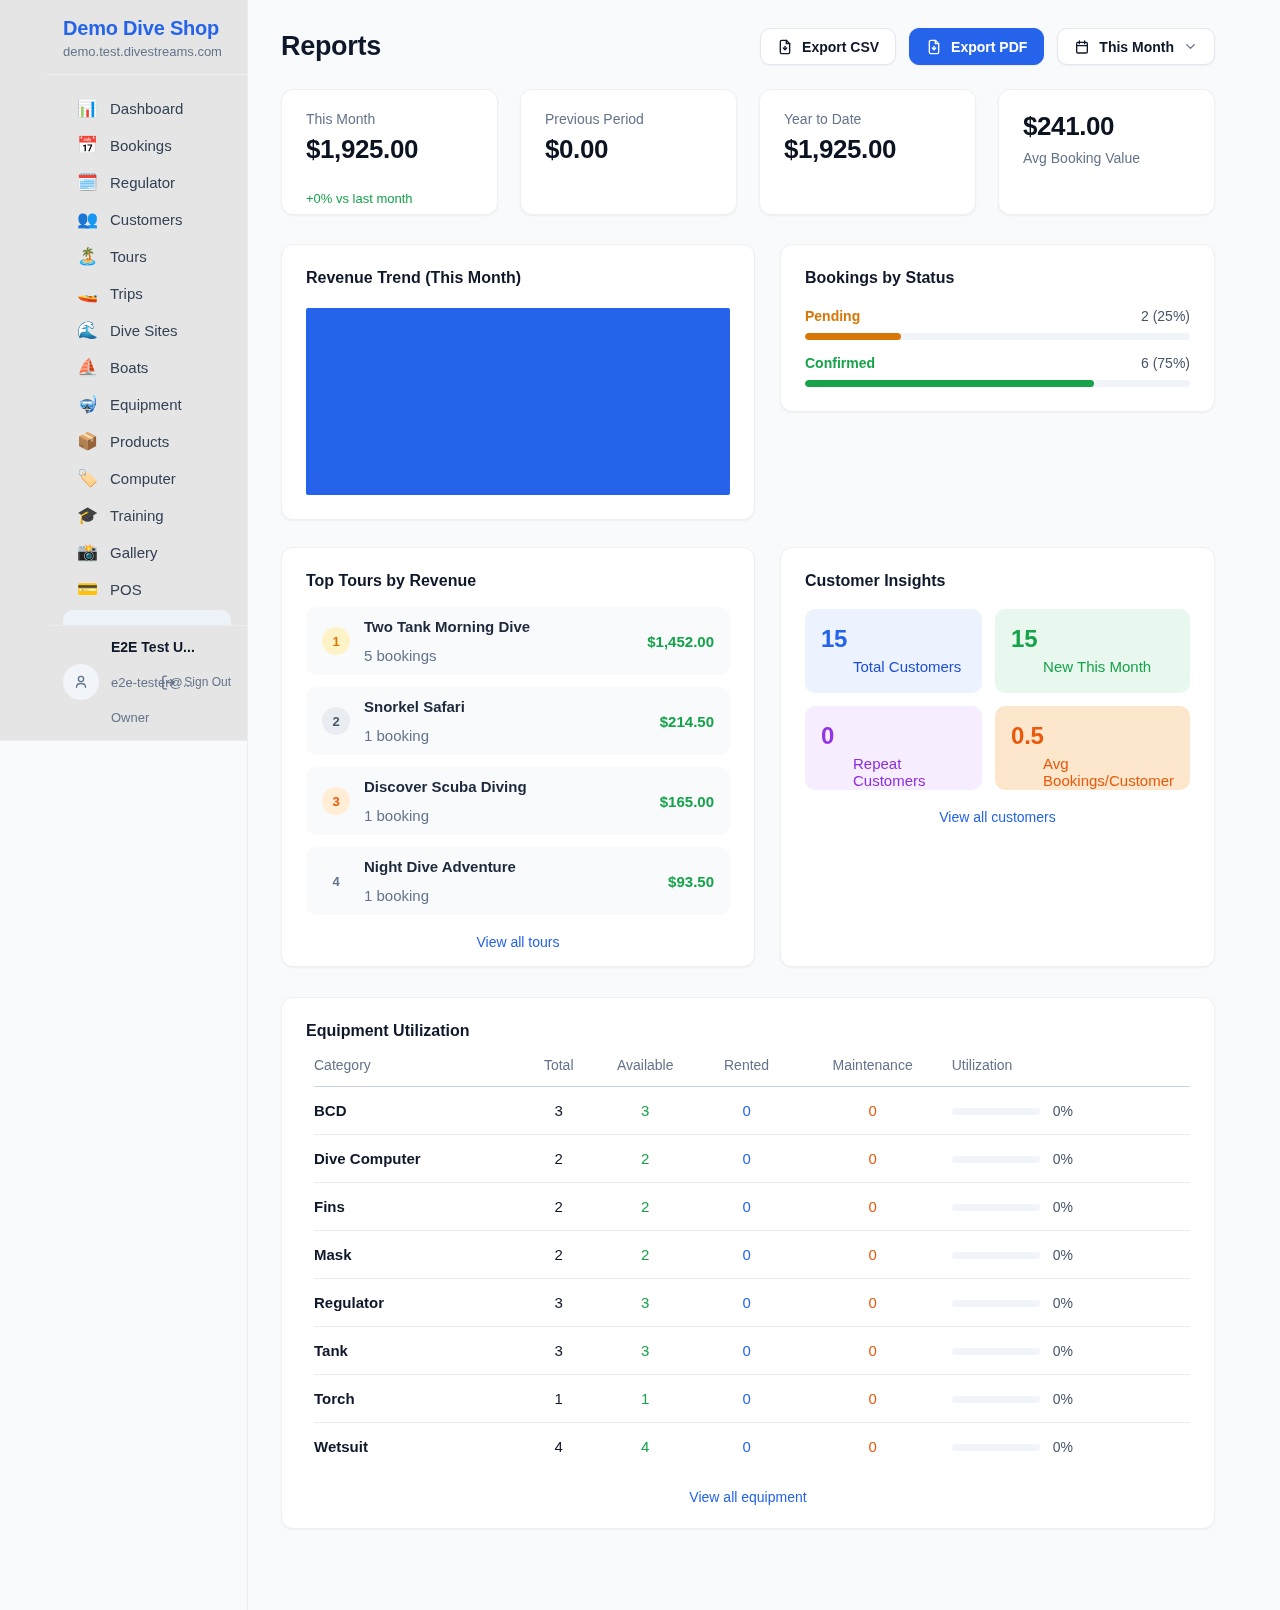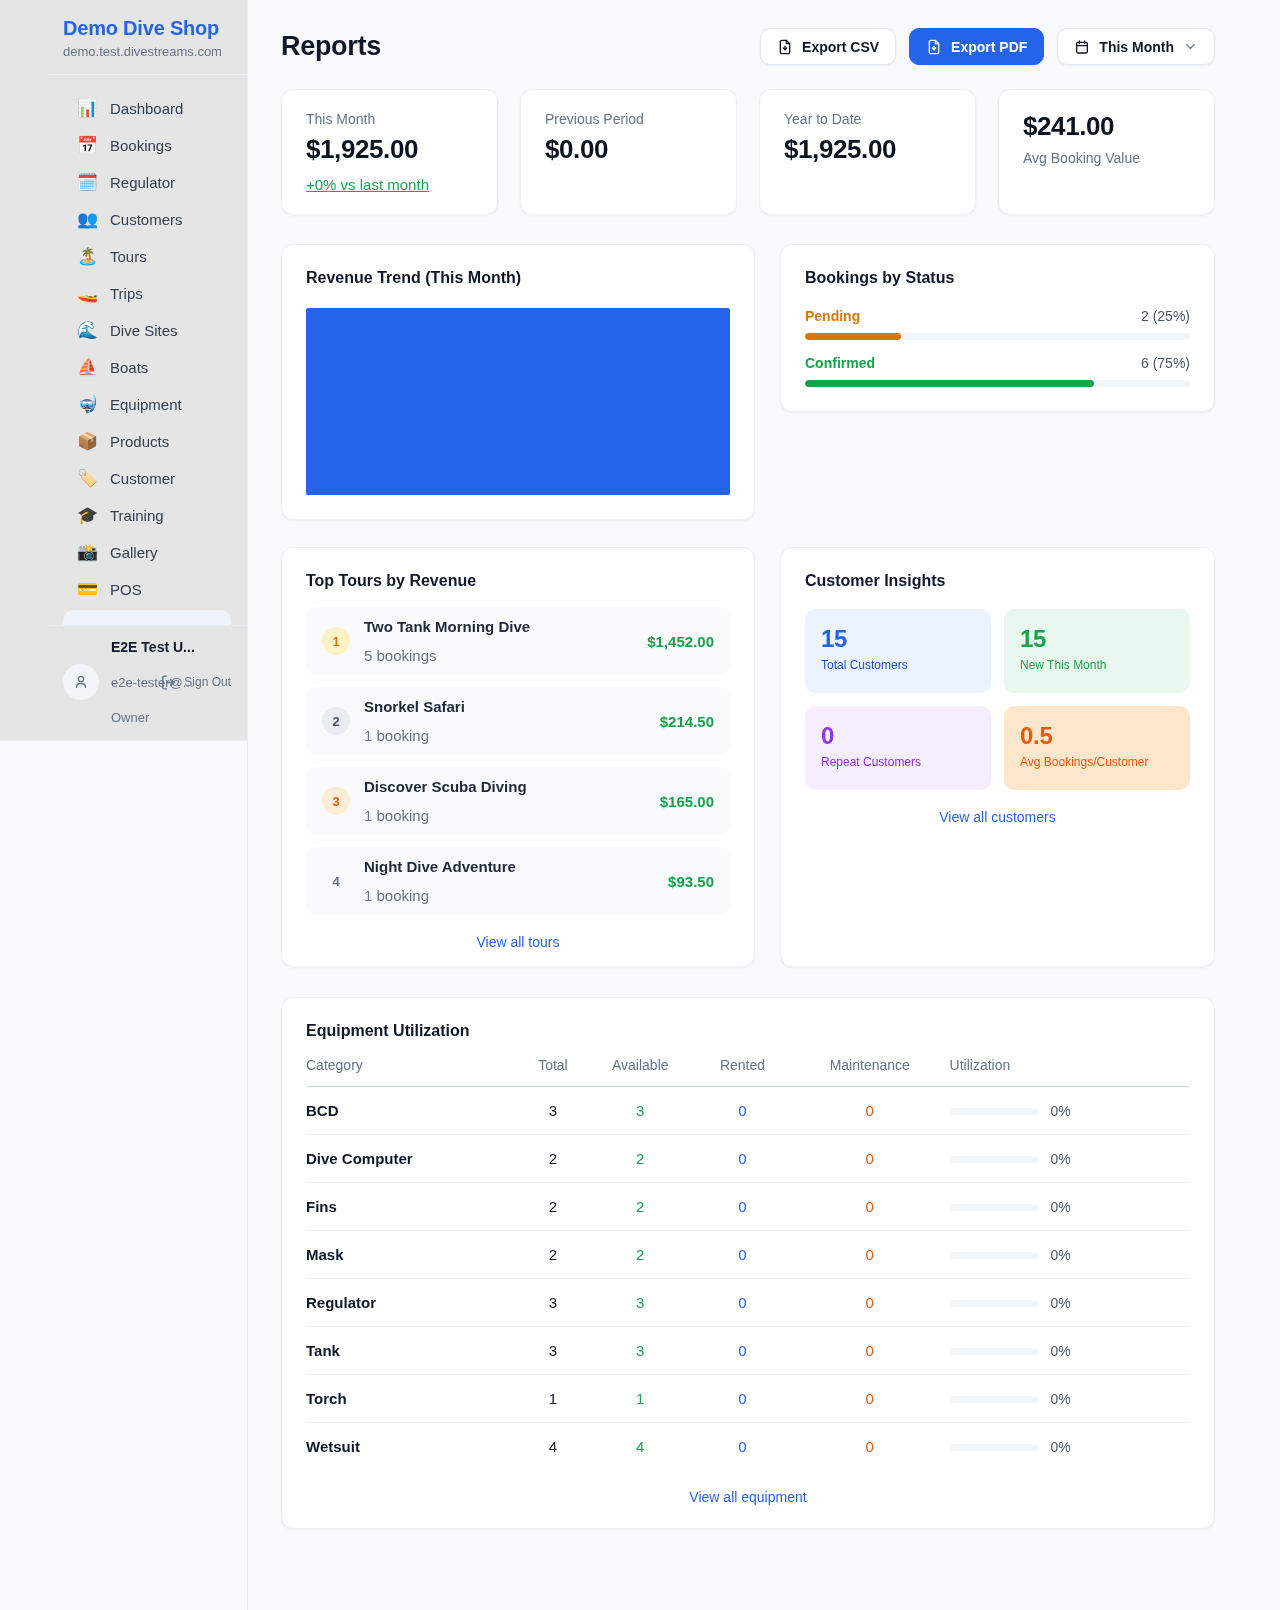--- a/index.html
+++ b/index.html
@@ -69,21 +69,21 @@
   .card {
     background:#ffffff; border:1px solid #eef0f4; border-radius:12px;
     box-shadow:0 1px 2px rgba(15,23,42,.05);
   }
   .card-title { font-size:16px; font-weight:bold; color:#0f172a; }
   
   .stats-row { display:grid; grid-template-columns:repeat(4,217px); gap:22px; margin-bottom:29px; }
   .stat-card { padding:21px 24px; height:126px; }
   .stat-label { font-size:14px; color:#64748b; }
   .stat-value { font-size:26px; font-weight:bold; letter-spacing:-.4px; color:#0b1220; margin-top:7px; }
-  .stat-delta { font-size:15px; color:#16a34a; margin-top:11px;text-decoration:underline; }
+  .stat-delta { font-size:13px; color:#16a34a; margin-top:26px; }
   .stat-card.flipped .stat-value { margin-top:0; }
   .stat-card.flipped .stat-label { margin-top:8px; }
   
   .charts-row { display:grid; grid-template-columns:474px 435px; gap:25px; align-items:start; margin-bottom:27px; }
   .chart-card { padding:24px; }
   .chart-block { margin-top:21px; height:187px; background:#2563eb; border-radius:2px; }
   .status-card { padding:24px; }
   .status-rows { margin-top:21px; }
   .status-row + .status-row { margin-top:15px; }
   .status-head { display:flex; justify-content:space-between; align-items:baseline; font-size:14px;gap:20px; }
@@ -114,29 +114,29 @@
   .tour-info { min-width:0; }
   .tour-name { font-size:15px; font-weight:bold; color:#1e293b; }
   .tour-sub { font-size:15px; color:#64748b; margin-top:12px; }
   .tour-price { margin-left:auto; font-size:15px; font-weight:bold; color:#16a34a; white-space:nowrap; }
   .card-link-row { text-align:center; margin-top:18px; }
   .link { color:#2563eb; font-size:14px; text-decoration:none; cursor:pointer; }
   .insights-card { padding:24px; }
   .insight-grid { margin-top:19px; display:grid; grid-template-columns:1fr 1fr; gap:13px; }
   .insight-tile { border-radius:10px; padding:16px; height:84px; }
   .insight-value { font-size:24px; font-weight:bold; letter-spacing:-.3px; }
-  .insight-label { font-size:12px; margin-top:5px; }
+  .insight-label { font-size:15px; margin-top:5px;margin-left:32px; }
   .tile-blue   { background:#ecf3fe; } .tile-blue .insight-value { color:#2563eb; }  .tile-blue .insight-label { color:#1d4ed8; }
   .tile-green  { background:#e9f8ef; } .tile-green .insight-value { color:#16a34a; } .tile-green .insight-label { color:#16a34a; }
   .tile-purple { background:#f6edfe; } .tile-purple .insight-value { color:#9333ea; } .tile-purple .insight-label { color:#8b2fe0; }
   .tile-orange { background:#fce7cc; } .tile-orange .insight-value { color:#ea580c; } .tile-orange .insight-label { color:#ea580c; }
   
   .equipment-card { padding:24px 24px 22px 24px; margin-bottom:75px; }
   .eq-table { margin-top:17px; }
-  .eq-row { display:flex; align-items:flex-end; }
+  .eq-row { display:flex; align-items:flex-end;margin-left:8px; }
   .eq-head { color:#64748b; font-size:14px; padding-bottom:13px; border-bottom:1px solid #cbd5e1; }
   .eq-body-row { padding:15px 0; border-bottom:1px solid #e9edf2; font-size:15px; }
   .eq-body-row:last-child { border-bottom:none; }
   .col-category { width:215px; text-align:left; font-weight:bold; color:#0f172a; }
   .eq-head .col-category { font-weight:normal; color:#64748b; }
   .col-total { width:65px; text-align:center; color:#0f172a; }
   .col-available { width:110px; text-align:center; color:#16a34a; }
   .col-rented { width:95px; text-align:center; color:#2563eb; }
   .col-maintenance { width:160px; text-align:center; color:#ea580c; }
   .col-utilization { width:241px; text-align:left; color:#475569; display:flex; align-items:center; gap:13px; }
@@ -192,21 +192,21 @@
       <div class="nav-item">
         <span class="nav-icon">🤿</span>
         <span>Equipment</span>
       </div>
       <div class="nav-item">
         <span class="nav-icon">📦</span>
         <span>Products</span>
       </div>
       <div class="nav-item">
         <span class="nav-icon">🏷️</span>
-        <span>Customer</span>
+        <span>Computer</span>
       </div>
       <div class="nav-item">
         <span class="nav-icon">🎓</span>
         <span>Training</span>
       </div>
       <div class="nav-item">
         <span class="nav-icon">📸</span>
         <span>Gallery</span>
       </div>
       <div class="nav-item">

